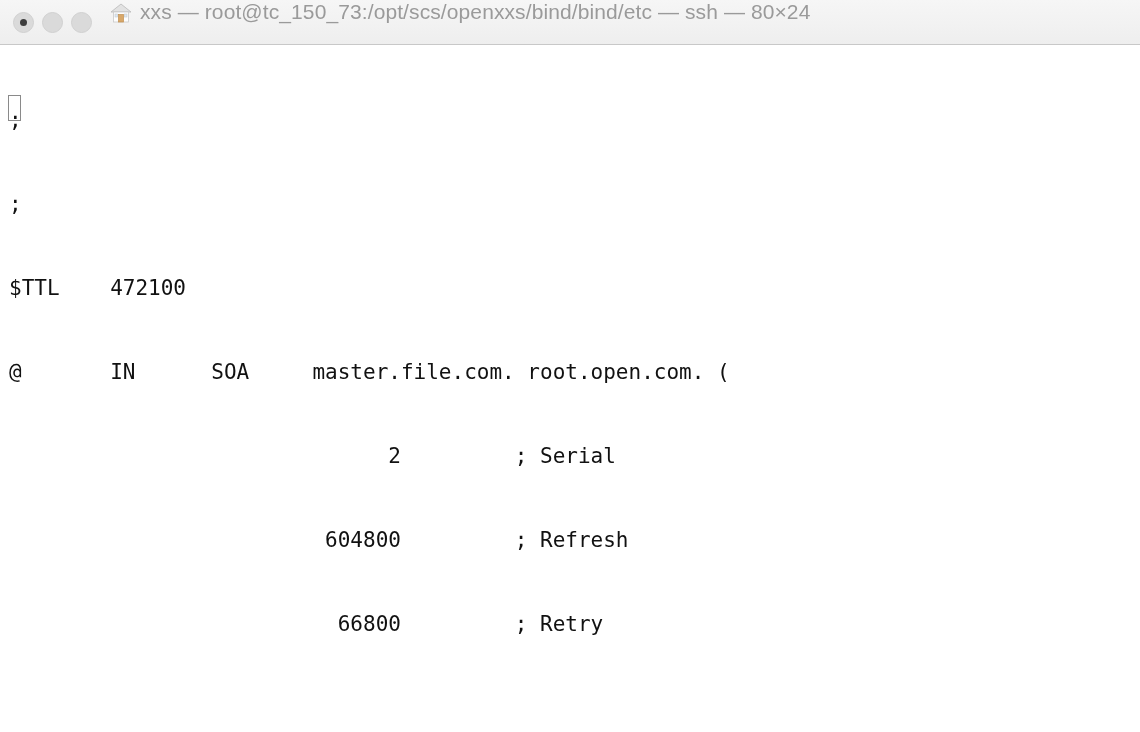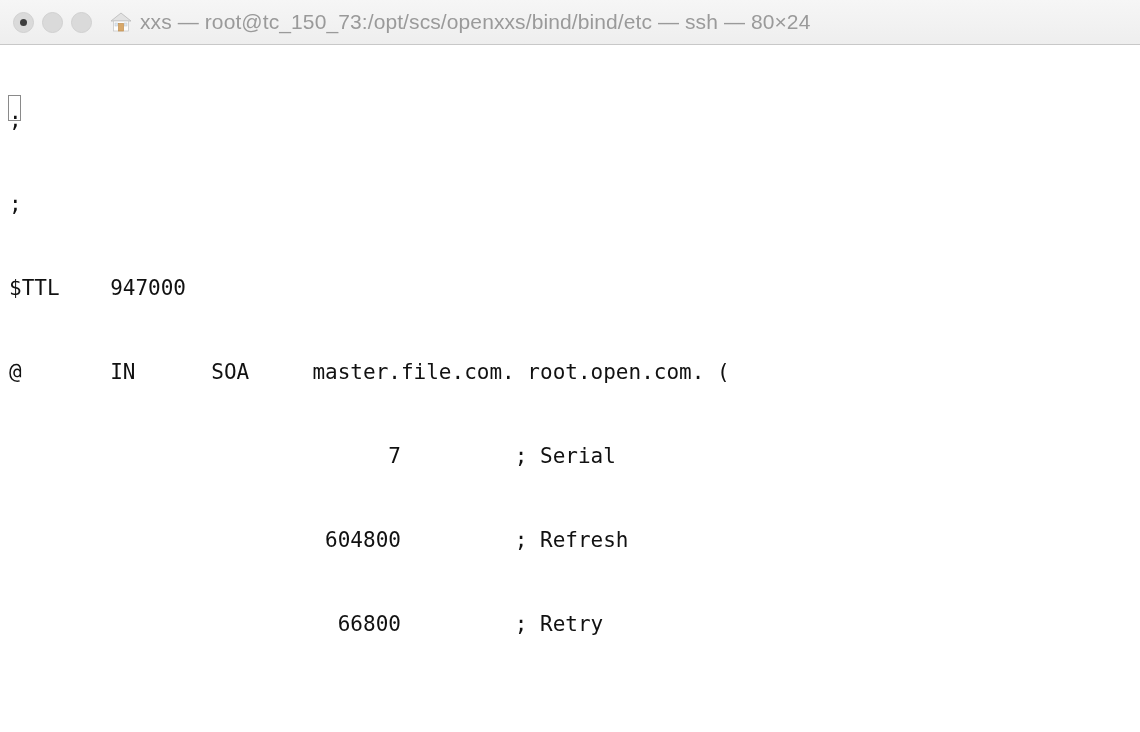--- a/index.html
+++ b/index.html
@@ -16,21 +16,20 @@
     font-family: "DejaVu Sans Mono", monospace;
   }
 
   
   #titlebar {
     position: relative;
     height: 45px;
     background: linear-gradient(to bottom, #f6f6f6 0%, #eeeeee 100%);
     border-bottom: 1px solid #c8c8c8;
     display: flex;
-    align-items: center;
     box-sizing: border-box;
   }
   .traffic-lights {
     display: flex;
     align-items: center;
     gap: 8px;
     padding-left: 13px;
   }
   .light {
     width: 21px;
@@ -129,23 +128,23 @@
       </svg>
     </div>
 
     <div id="titletext">xxs — root@tc_150_73:/opt/scs/openxxs/bind/bind/etc — ssh — 80×24</div>
   </div>
 
   <div id="terminal">
     <div id="screen">
       <div class="row">;</div>
       <div class="row">;</div>
-      <div class="row">$TTL    947000</div>
+      <div class="row">$TTL    472100</div>
       <div class="row">@       IN      SOA     master.file.com. root.open.com. (</div>
-      <div class="row">                              7         ; Serial</div>
+      <div class="row">                              2         ; Serial</div>
       <div class="row">                         604800         ; Refresh</div>
       <div class="row">                          66800         ; Retry</div>
       
       
       
       
       
       
       
 

